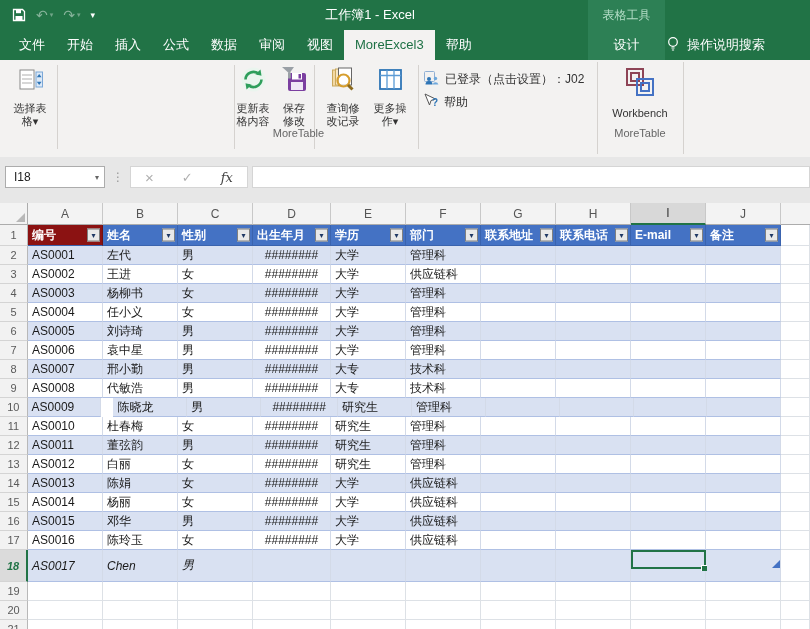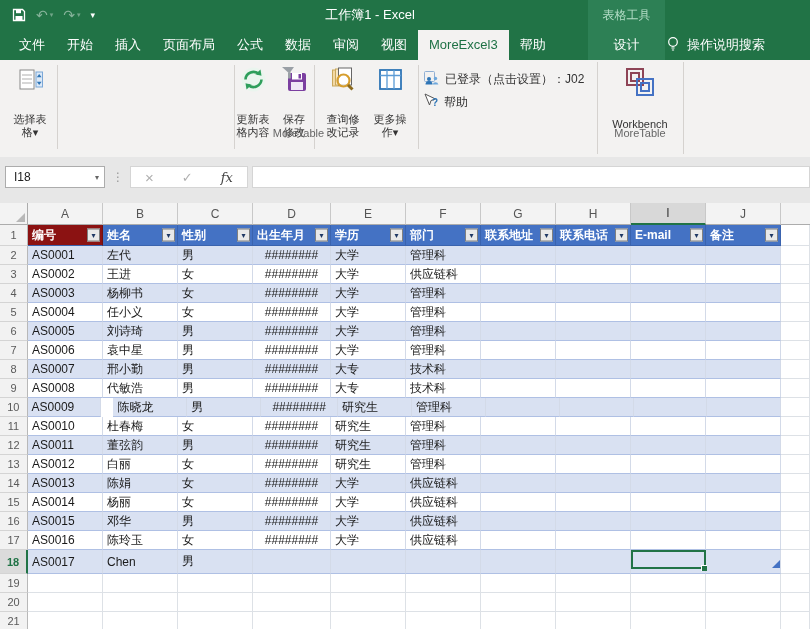--- a/index.html
+++ b/index.html
@@ -23,21 +23,21 @@
   .tab{padding:0 11px;line-height:30px;font-size:13px;color:#fff;white-space:nowrap;}
   .tab-active{background:#F3F2F1;color:#1E7145;}
   .tab-design{position:absolute;left:588px;top:30px;width:77px;text-align:center;padding:0;line-height:30px;}
   .search-box{position:absolute;left:666px;top:30px;height:30px;display:flex;align-items:center;gap:7px;color:#fff;font-size:13px;}
 
   
   .ribbon{position:absolute;top:60px;left:0;width:810px;height:97px;background:#F3F2F1;border-bottom:1px solid #D8D6D4;box-sizing:content-box;}
   .vsep{position:absolute;top:5px;height:84px;width:1px;background:#D5D2CF;}
   .vsep-g{top:2px;height:92px;}
   .bigbtn{position:absolute;top:6px;display:flex;flex-direction:column;align-items:center;cursor:default;}
-  .bigbtn .lbl{margin-top:16px;font-size:11px;line-height:13px;text-align:center;color:#333;}
+  .bigbtn .lbl{margin-top:5px;font-size:11px;line-height:13px;text-align:center;color:#333;}
   .grplabel{position:absolute;bottom:18px;font-size:11px;color:#666;text-align:center;}
   .fields{position:absolute;left:62px;top:7px;}
   .frow{display:flex;align-items:center;height:20px;margin-bottom:4px;}
   .flabel{width:76px;font-size:12px;color:#222;}
   .finput{width:92px;height:17px;background:#fff;border:1px solid #ACACAC;font-size:12px;padding:0 4px;
           font-family:"Liberation Sans","DejaVu Sans",sans-serif;color:#222;}
   .loginblk{position:absolute;left:424px;top:9px;font-size:12px;color:#333;}
   .lrow{display:flex;align-items:center;gap:5px;height:20px;margin-bottom:3px;}
 
   
@@ -112,21 +112,20 @@
         <span class="qat-btn">
             <span class="glyph" style="font-size:9px;">▾</span>
           </span>
       </div>
     </div>
 
     <div class="tabrow">
       <span class="tab">文件</span>
       <span class="tab">开始</span>
       <span class="tab">插入</span>
-      <span class="tab">页面布局</span>
       <span class="tab">公式</span>
       <span class="tab">数据</span>
       <span class="tab">审阅</span>
       <span class="tab">视图</span>
       <span class="tab tab-active">MoreExcel3</span>
       <span class="tab">帮助</span>
     </div>
     <span class="tab tab-design">设计</span>
     <div class="search-box">
       <span>
@@ -542,21 +541,21 @@
           <div class="cell tcell" style="width: 75px;">女</div>
           <div class="cell tcell hash" style="width: 78px;">########</div>
           <div class="cell tcell" style="width: 75px;">大学</div>
           <div class="cell tcell" style="width: 75px;">供应链科</div>
           <div class="cell tcell" style="width: 75px;"></div>
           <div class="cell tcell" style="width: 75px;"></div>
           <div class="cell tcell" style="width: 75px;"></div>
           <div class="cell tcell" style="width: 75px;"></div>
           <div class="cell plain" style="width: 29px;"></div>
         </div>
-        <div class="grow" style="height: 24px;">
+        <div class="grow" style="height: 32px; font-style: italic;">
           <div class="rnum rnum-sel">18</div>
           <div class="cell tcell band" style="width: 75px;">AS0017</div>
           <div class="cell tcell band" style="width: 75px;">Chen</div>
           <div class="cell tcell band" style="width: 75px;">男</div>
           <div class="cell tcell band" style="width: 78px;"></div>
           <div class="cell tcell band" style="width: 75px;"></div>
           <div class="cell tcell band" style="width: 75px;"></div>
           <div class="cell tcell band" style="width: 75px;"></div>
           <div class="cell tcell band" style="width: 75px;"></div>
           <div class="cell tcell band" style="width: 75px;"></div>

